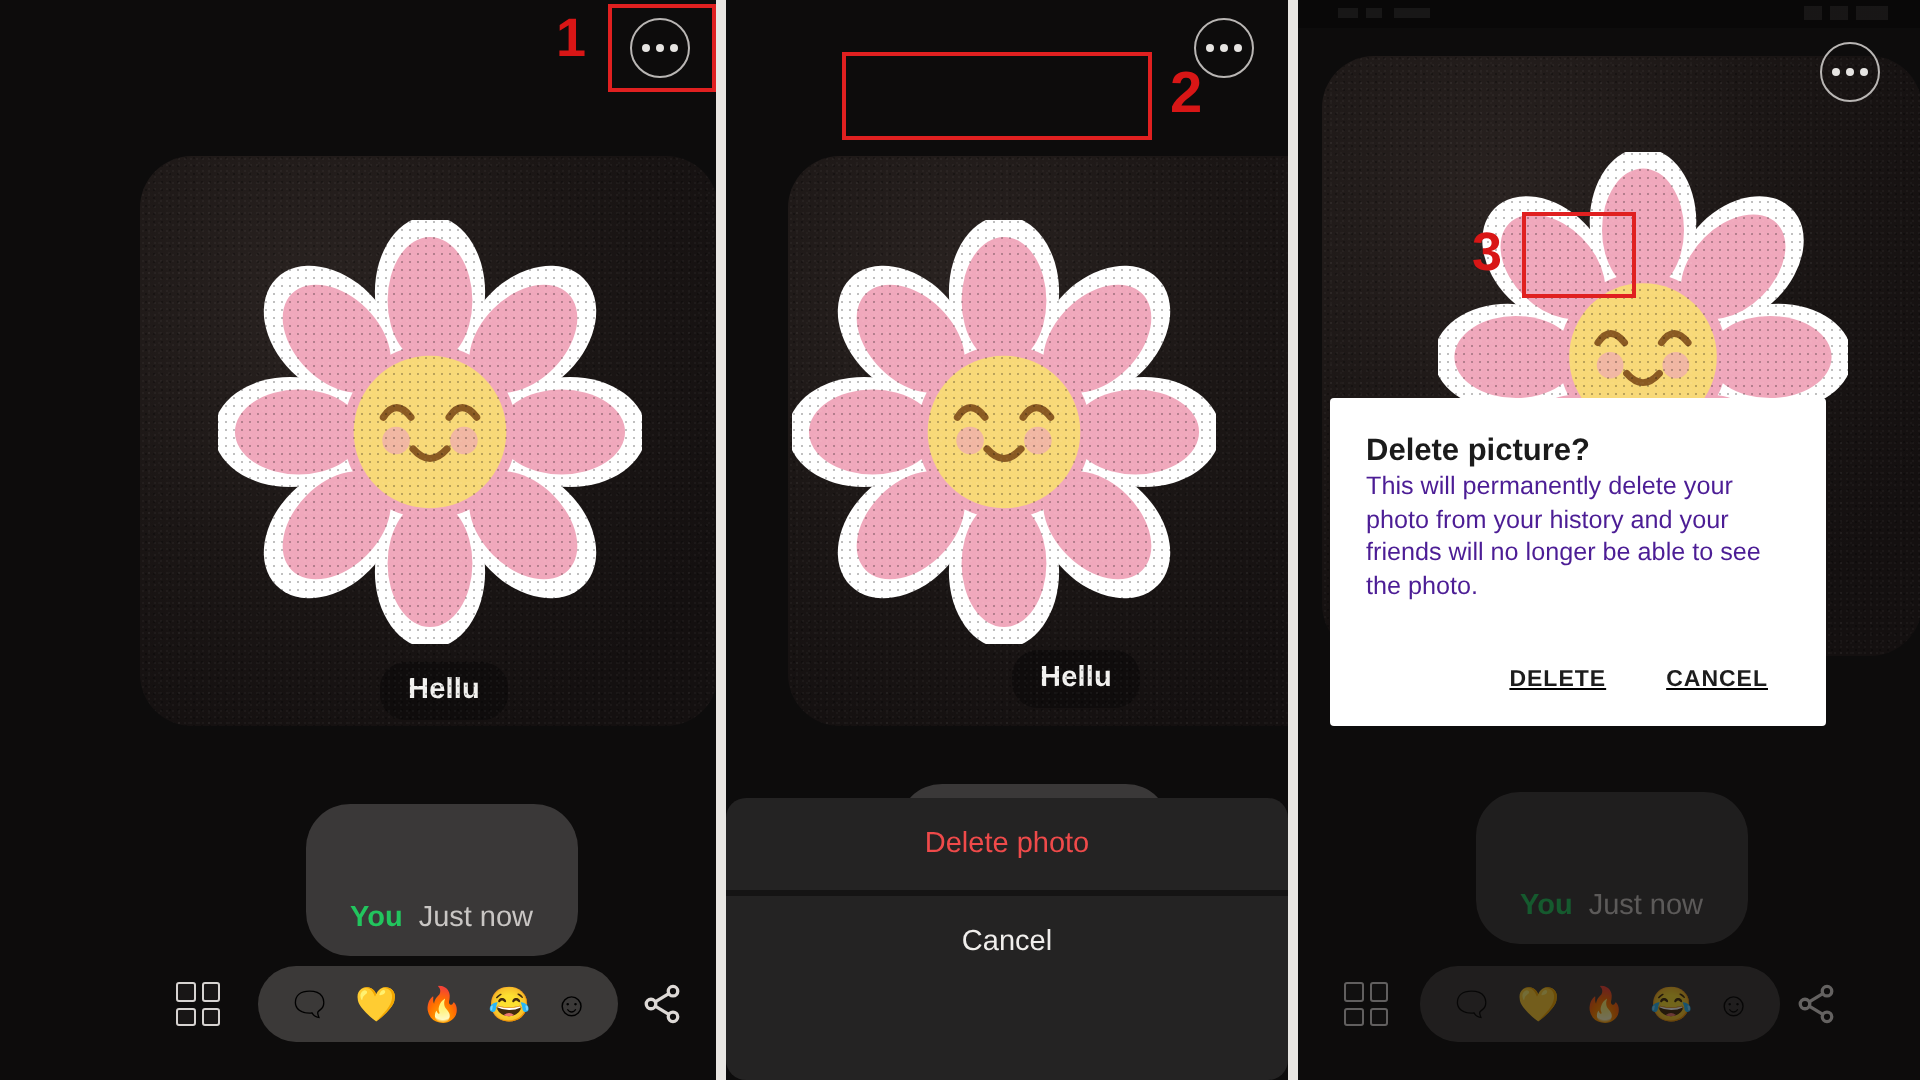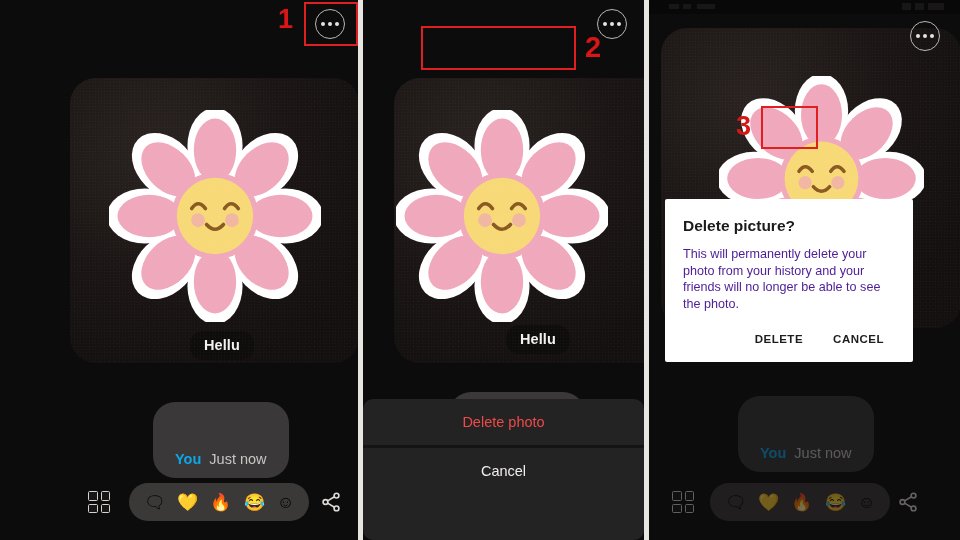--- a/index.html
+++ b/index.html
@@ -110,21 +110,21 @@
   .p2 .caption-pill { left: 112px; top: 247px; }
 
   
   .you-pill {
     position: absolute;
     display: flex; align-items: baseline; gap: 8px;
     background: #3a3838;
     padding: 9px 22px 11px;
     border-radius: 22px;
   }
-  .you-pill .who { color: #0ea5e9; font-weight: bold; font-size: 14.5px; }
+  .you-pill .who { color: #22c55e; font-weight: bold; font-size: 14.5px; }
   .you-pill .when { color: #c9c6c4; font-size: 14.5px; margin-top: 40px; }
   .p1 .you-pill { left: 153px; top: 402px; }
   .p2 .you-pill { left: 86px;  top: 392px; }
   .p3 .you-pill { left: 89px;  top: 396px; }
 
   
   .bottom-bar {
     position: absolute;
     left: 0; right: 0; bottom: 19px;
     height: 38px;
@@ -186,32 +186,32 @@
     left: 16px; top: 199px;
     width: 248px;
     background: #ffffff;
     border-radius: 2px;
     padding: 18px 18px 10px 18px;
   }
   .dialog h2 {
     font-size: 15.5px;
     font-weight: bold;
     color: #1b1b1b;
-    margin-bottom: 11px;
   }
   .dialog p {
     font-size: 12.6px;
     line-height: 16.5px;
     color: #4c1d95;
   }
   .dialog-actions {
     display: flex; justify-content: flex-end; align-items: flex-end;
     gap: 12px;
-    margin-top: 14px;
+    margin-top: 26px;
     padding-right: 2px;
+    text-decoration: underline;
   }
   .dialog-actions .btn {
     font-size: 11.5px;
     font-weight: bold;
     letter-spacing: .5px;
     color: #1d1d1d;
     padding: 7px 9px;
   }
 
   

